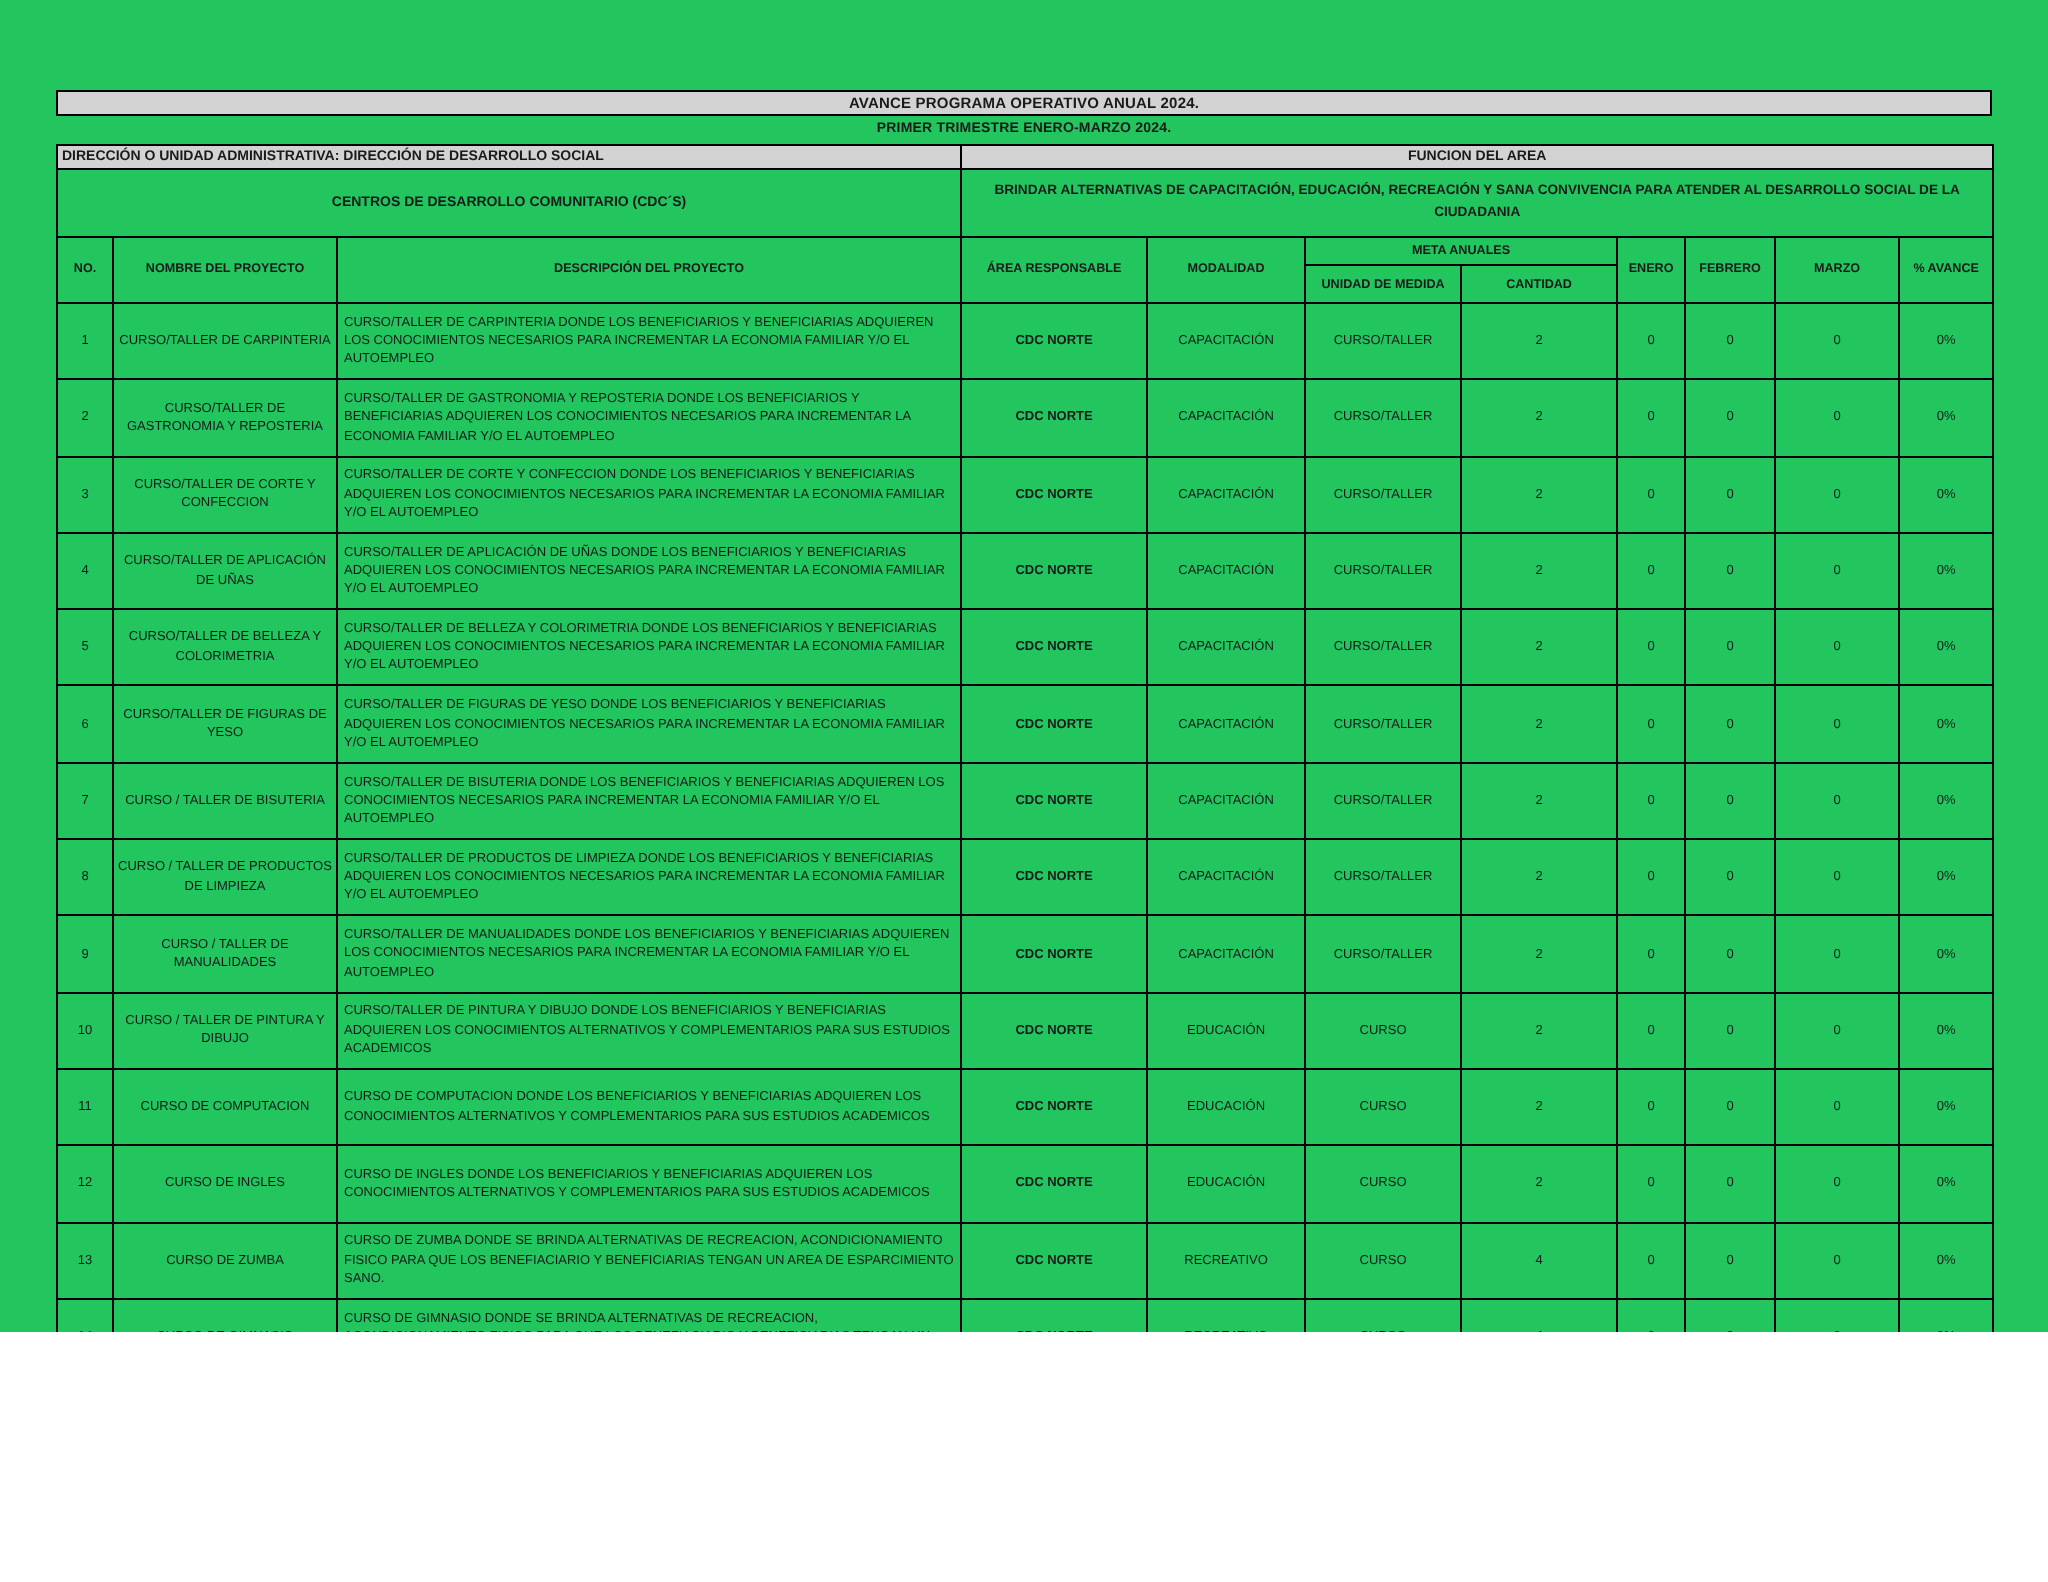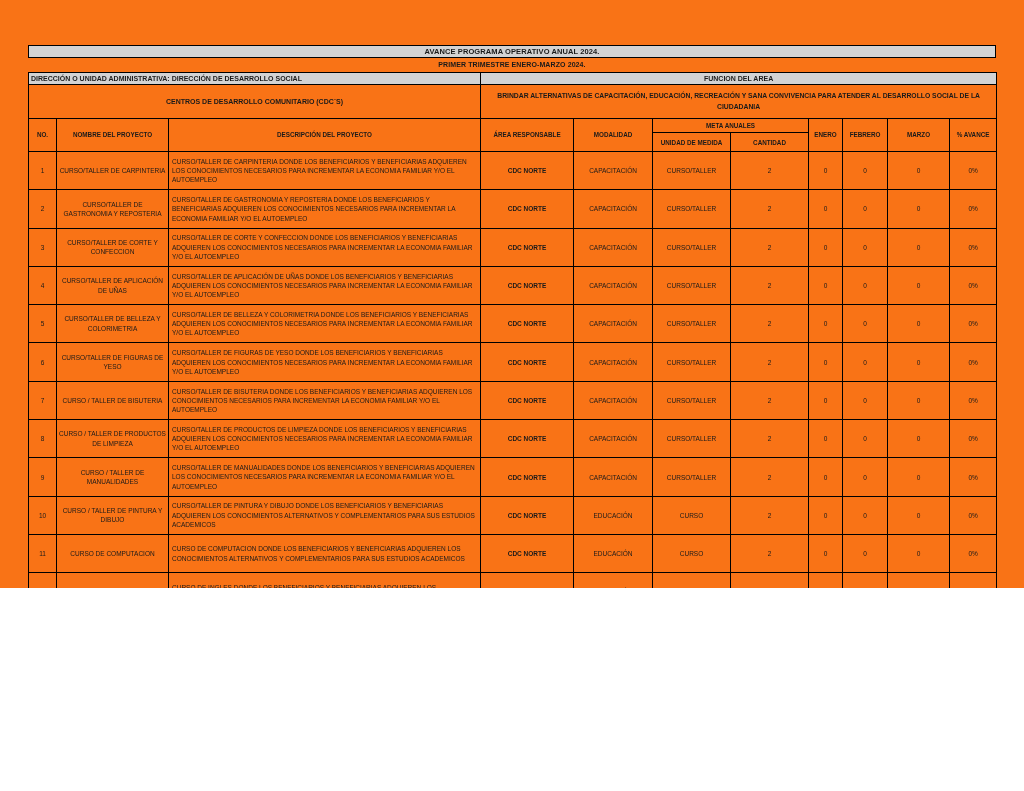--- a/index.html
+++ b/index.html
@@ -1,21 +1,21 @@
 <!DOCTYPE html>
 <html><head>
 <meta charset="utf-8">
 <style>
   html,body { margin:0; padding:0; }
   body {
     width:1024px; height:791px; background:#ffffff;
     font-family:"Liberation Sans", sans-serif; color:#1a1a1a;
     -webkit-font-smoothing:antialiased;
   }
-  .page { position:relative; width:1024px; height:588px; background:#f97316; overflow:hidden; }
+  .page { position:relative; width:1024px; height:666px; background:#22c55e; overflow:hidden; }
   .doc { position:absolute; left:28px; top:45px; width:968px; }
 
   .title-bar {
     box-sizing:border-box; width:100%; height:13px;
     background:#d3d3d3; border:1px solid #000000;
     font-size:7.5px; font-weight:bold; text-align:center; line-height:11px;
     letter-spacing:.1px;
   }
   .subtitle {
     height:14px; font-size:7px; font-weight:bold;

